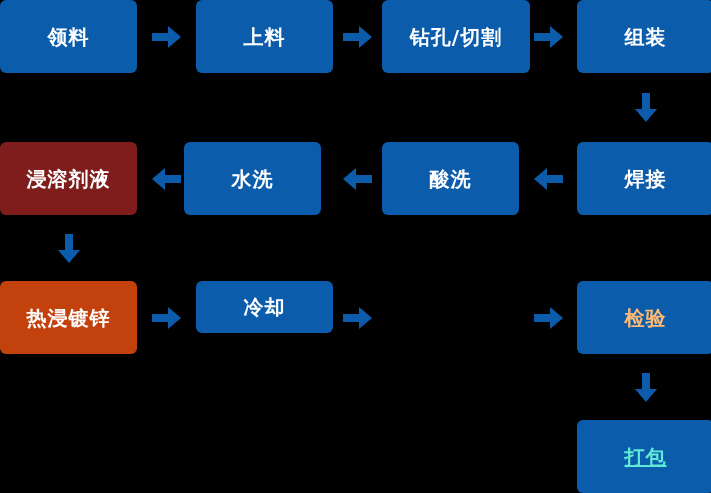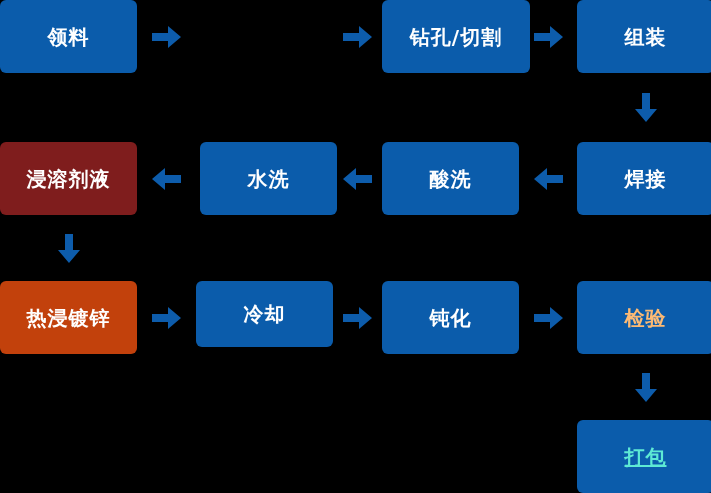--- a/index.html
+++ b/index.html
@@ -47,46 +47,46 @@
     display: block;
   }
 </style>
 </head>
 <body>
 
 <div id="canvas" style="background: rgb(0, 0, 0);">
     <div class="node" style="left: 0px; top: 0px; width: 137px; height: 73px; background: rgb(11, 92, 171);">
       <span class="node-label" style="color: rgb(255, 255, 255);">领料</span>
     </div>
+    <div class="node" style="left: 196px; top: 0px; width: 137px; height: 73px; background: rgb(11, 92, 171);">
+      <span class="node-label" style="color: rgb(255, 255, 255);">上料</span>
+    </div>
     <div class="node" style="left: 382px; top: 0px; width: 148px; height: 73px; background: rgb(11, 92, 171);">
       <span class="node-label" style="color: rgb(255, 255, 255);">钻孔/切割</span>
     </div>
     <div class="node" style="left: 577px; top: 0px; width: 137px; height: 73px; background: rgb(11, 92, 171);">
       <span class="node-label" style="color: rgb(255, 255, 255);">组装</span>
     </div>
     <div class="node" style="left: 577px; top: 142px; width: 137px; height: 73px; background: rgb(11, 92, 171);">
       <span class="node-label" style="color: rgb(255, 255, 255);">焊接</span>
     </div>
     <div class="node" style="left: 382px; top: 142px; width: 137px; height: 73px; background: rgb(11, 92, 171);">
       <span class="node-label" style="color: rgb(255, 255, 255);">酸洗</span>
     </div>
-    <div class="node" style="left: 200px; top: 142px; width: 137px; height: 73px; background: rgb(11, 92, 171);">
+    <div class="node" style="left: 184px; top: 142px; width: 137px; height: 73px; background: rgb(11, 92, 171);">
       <span class="node-label" style="color: rgb(255, 255, 255);">水洗</span>
     </div>
     <div class="node" style="left: 0px; top: 142px; width: 137px; height: 73px; background: #7f1d1d;">
       <span class="node-label" style="color: rgb(255, 255, 255);">浸溶剂液</span>
     </div>
     <div class="node" style="left: 0px; top: 281px; width: 137px; height: 73px; background: #c2410c;">
       <span class="node-label" style="color: rgb(255, 255, 255);">热浸镀锌</span>
     </div>
-    <div class="node" style="left: 196px; top: 281px; width: 137px; height: 66px; background: rgb(11, 92, 171);">
+    <div class="node" style="left: 196px; top: 281px; width: 137px; height: 52px; background: rgb(11, 92, 171);">
       <span class="node-label" style="color: rgb(255, 255, 255);">冷却</span>
-    </div>
-    <div class="node" style="left: 382px; top: 281px; width: 137px; height: 73px; background: rgb(11, 92, 171);">
-      <span class="node-label" style="color: rgb(255, 255, 255);">钝化</span>
     </div>
     <div class="node" style="left: 577px; top: 281px; width: 137px; height: 73px; background: rgb(11, 92, 171);">
       <span class="node-label" style="color: #fdba74;">检验</span>
     </div>
     <div class="node" style="left: 577px; top: 420px; width: 137px; height: 73px; background: rgb(11, 92, 171);">
       <span class="node-label" style="color: #5eead4; text-decoration: underline;">打包</span>
     </div>
     <div class="arrow" style="left: 152px; top: 26px;">
       <svg width="29" height="22" viewBox="0 0 29 22">
         <polygon points="0,7 16,7 16,0 29,11 16,22 16,15 0,15" fill="#0d5cab"></polygon>

